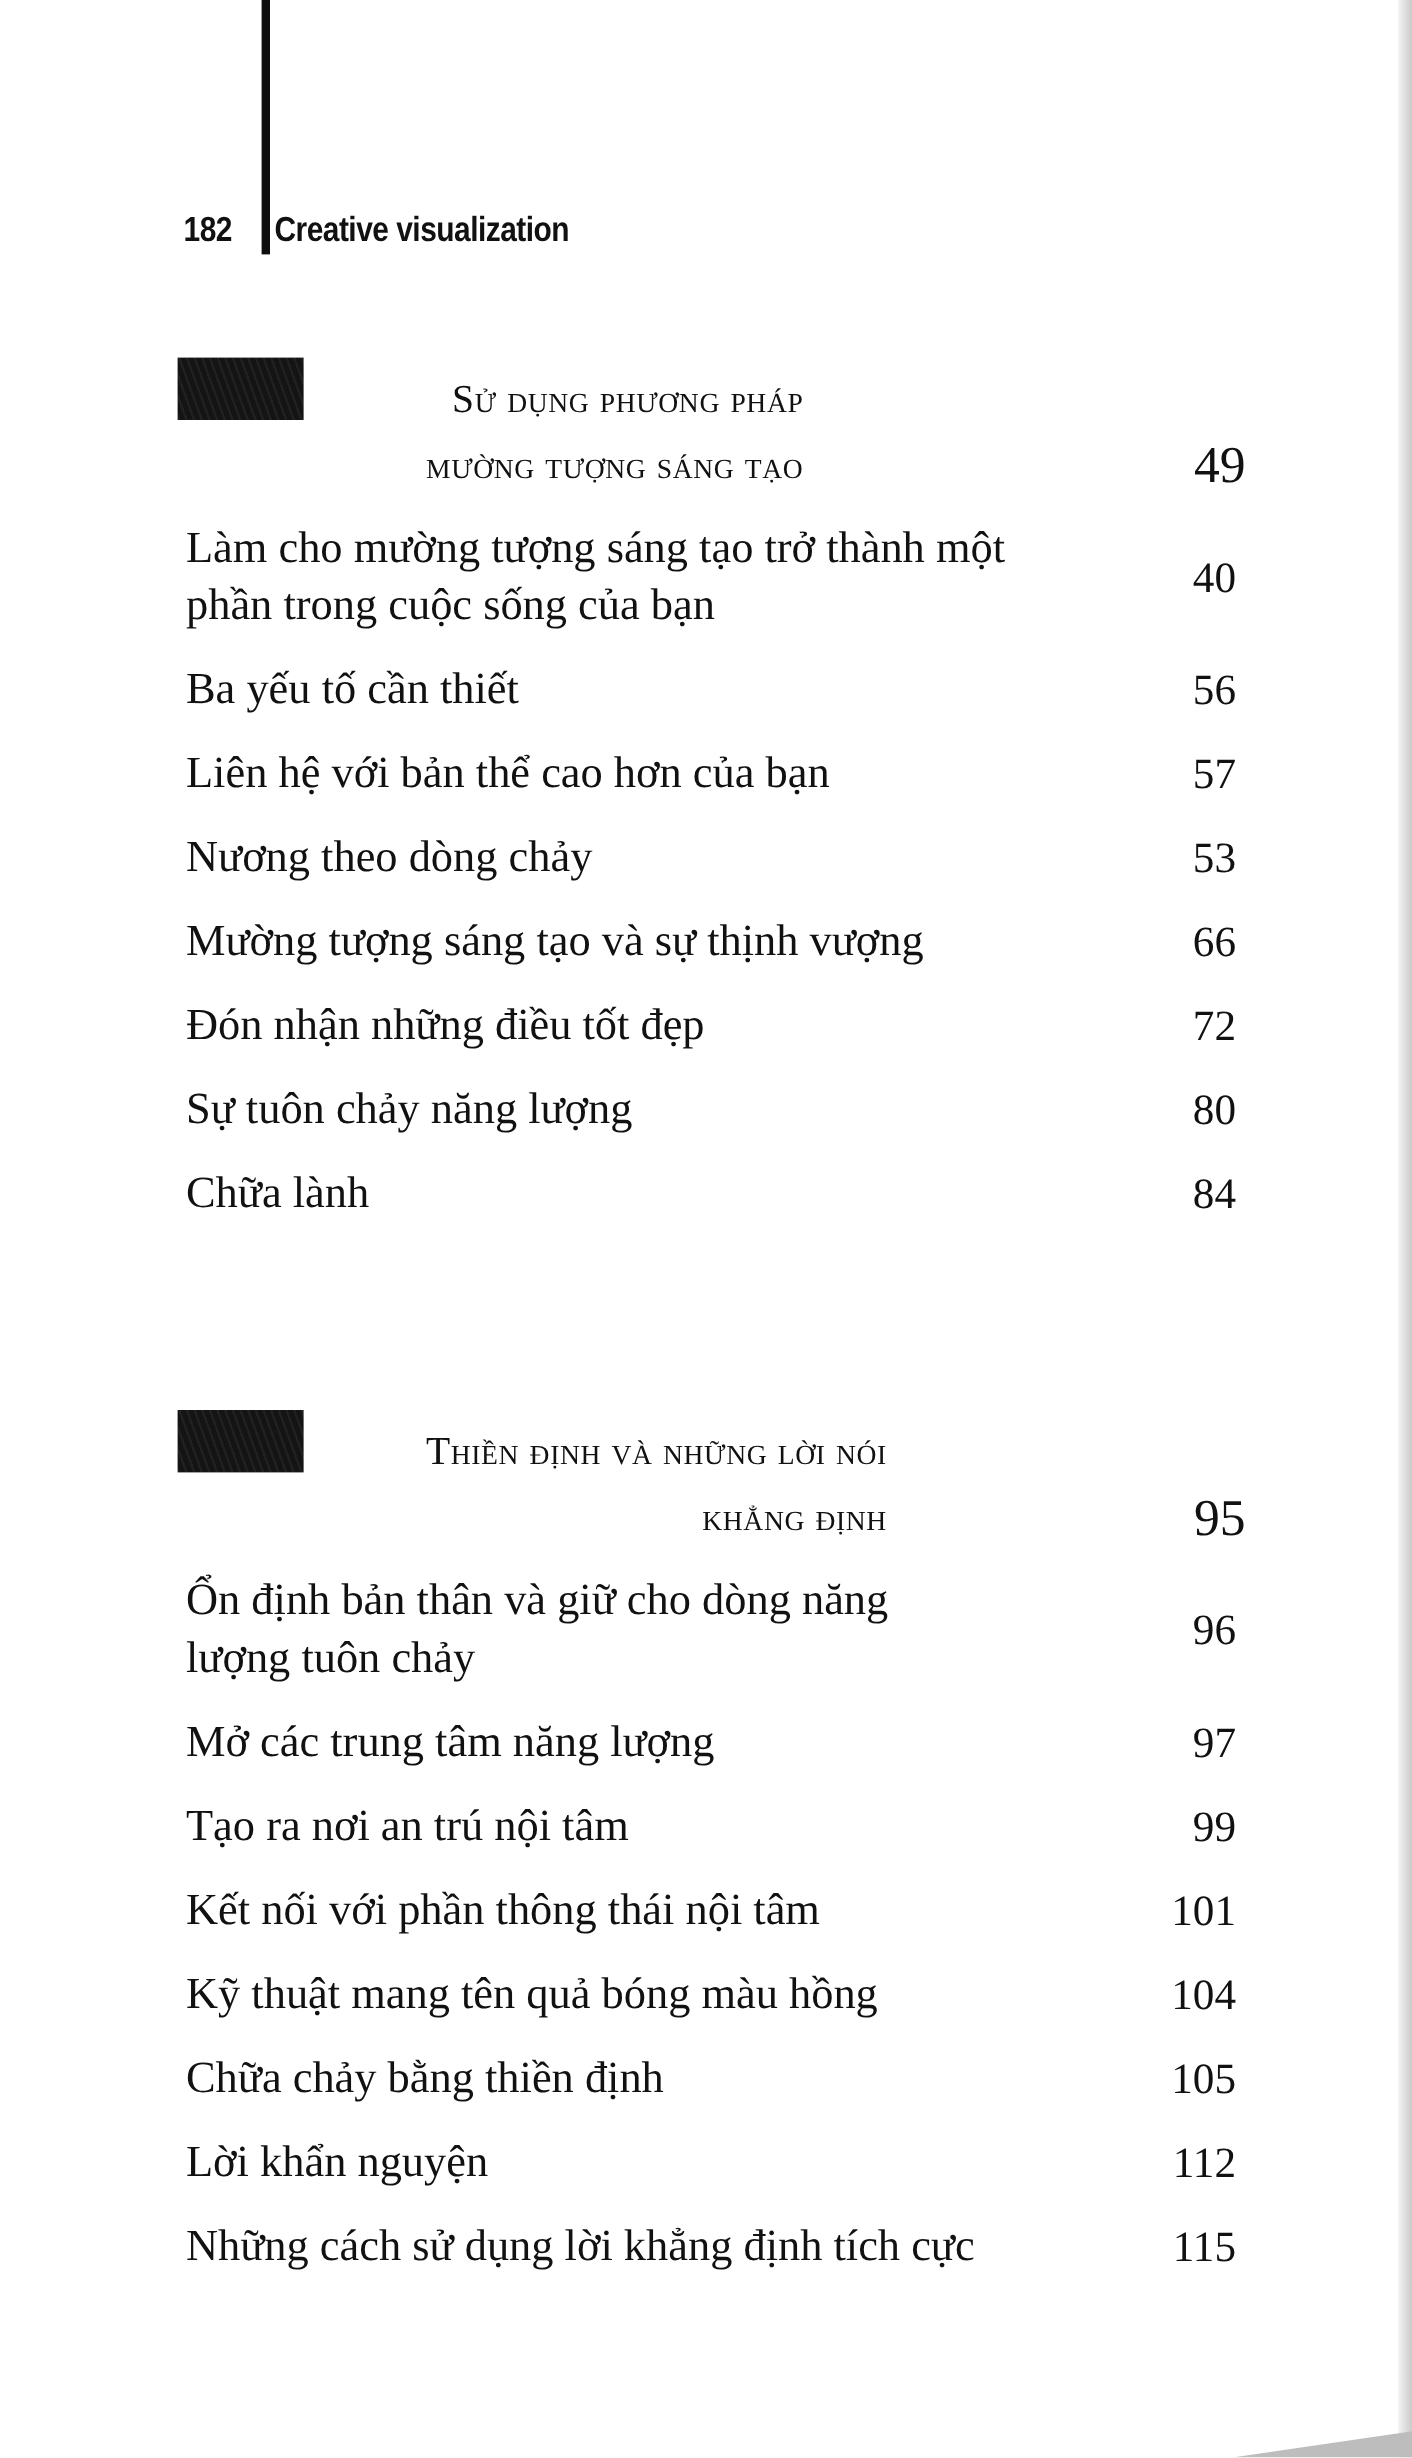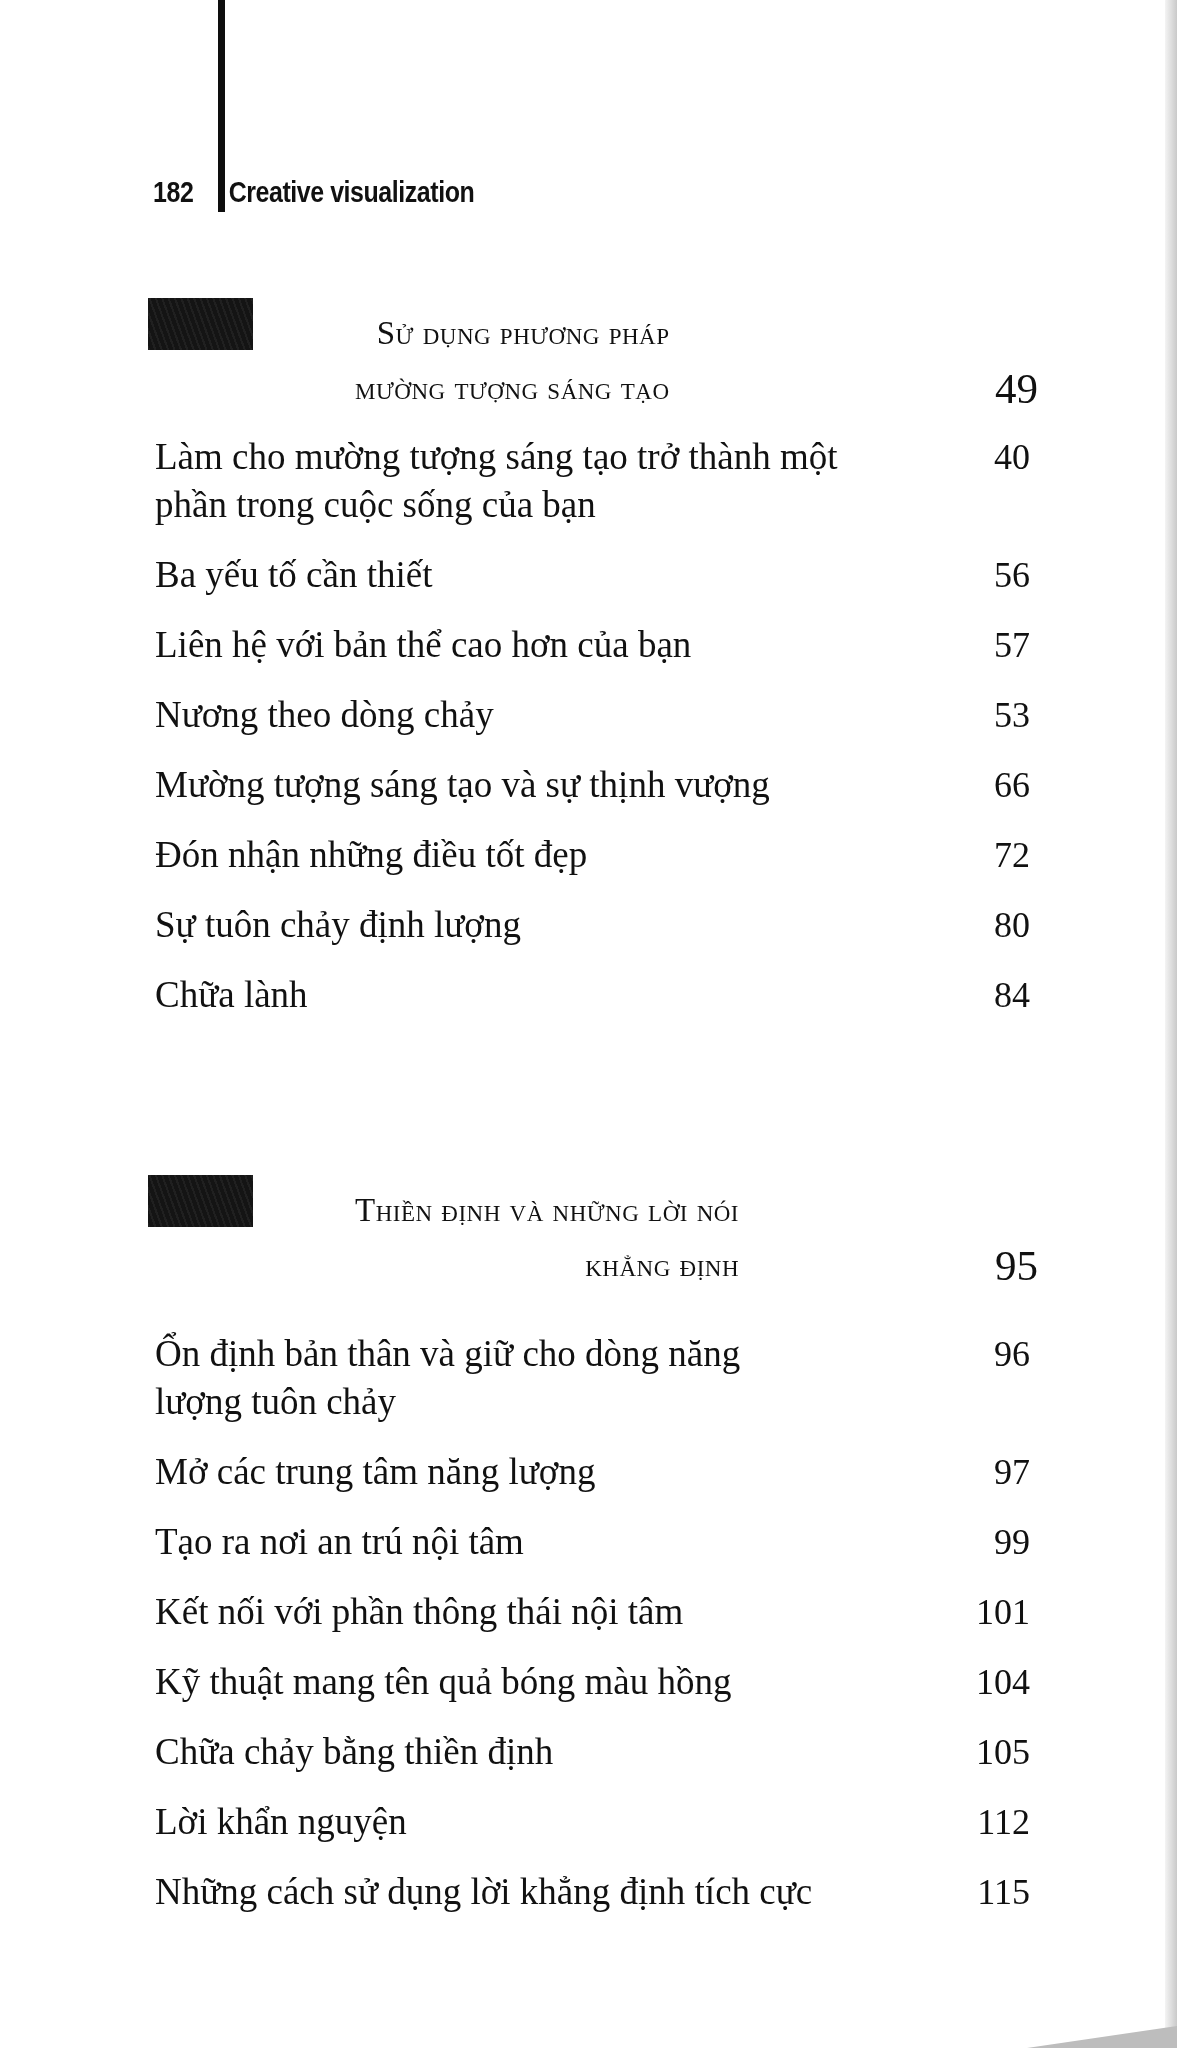--- a/index.html
+++ b/index.html
@@ -61,21 +61,21 @@
       position: absolute; right: 0; top: 63px;
       font-family: "Liberation Serif", serif;
       font-size: 43px;
       line-height: 55px;
       margin-left: 12px;
     }
     .toc {
       position: absolute; left: 155px; width: 875px;
     }
     .toc-entry {
-      display: flex; justify-content: space-between; align-items: flex-start;
+      display: flex; justify-content: space-between; align-items: center;
       font-family: "Liberation Serif", serif;
       font-size: 37px;
       line-height: 48px;
       margin-bottom: 22px;
     }
     .toc-entry .title { max-width: 720px; }
     .toc-entry .num { text-align: right; min-width: 70px; font-size: 36px; }
   </style>
 </head>
 <body>
@@ -117,39 +117,39 @@
   </div>
   <div class="toc-entry">
     <span class="title">Mường tượng sáng tạo và sự thịnh vượng</span>
     <span class="num">66</span>
   </div>
   <div class="toc-entry">
     <span class="title">Đón nhận những điều tốt đẹp</span>
     <span class="num">72</span>
   </div>
   <div class="toc-entry">
-    <span class="title">Sự tuôn chảy định lượng</span>
+    <span class="title">Sự tuôn chảy năng lượng</span>
     <span class="num">80</span>
   </div>
   <div class="toc-entry">
     <span class="title">Chữa lành</span>
     <span class="num">84</span>
   </div>
 </div>
 
 <div class="part" style="top:1175px; height:120px;">
   <div class="part-box"></div>
   <div class="part-title">
     <div>Thiền định và những lời nói</div>
     <div>khẳng định</div>
   </div>
   <div class="part-page">95</div>
 </div>
 
-<div class="toc" style="top:1310px;margin-top:20px;">
+<div class="toc" style="top:1310px;">
   <div class="toc-entry">
     <span class="title" style="max-width:600px">Ổn định bản thân và giữ cho dòng năng lượng tuôn chảy</span>
     <span class="num">96</span>
   </div>
   <div class="toc-entry">
     <span class="title">Mở các trung tâm năng lượng</span>
     <span class="num">97</span>
   </div>
   <div class="toc-entry">
     <span class="title">Tạo ra nơi an trú nội tâm</span>

